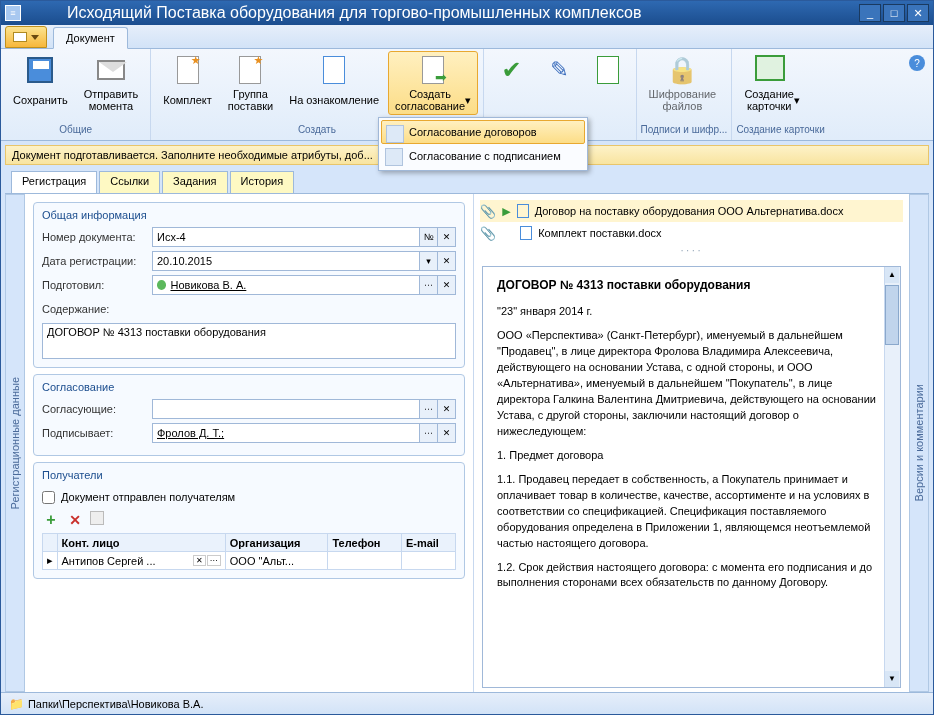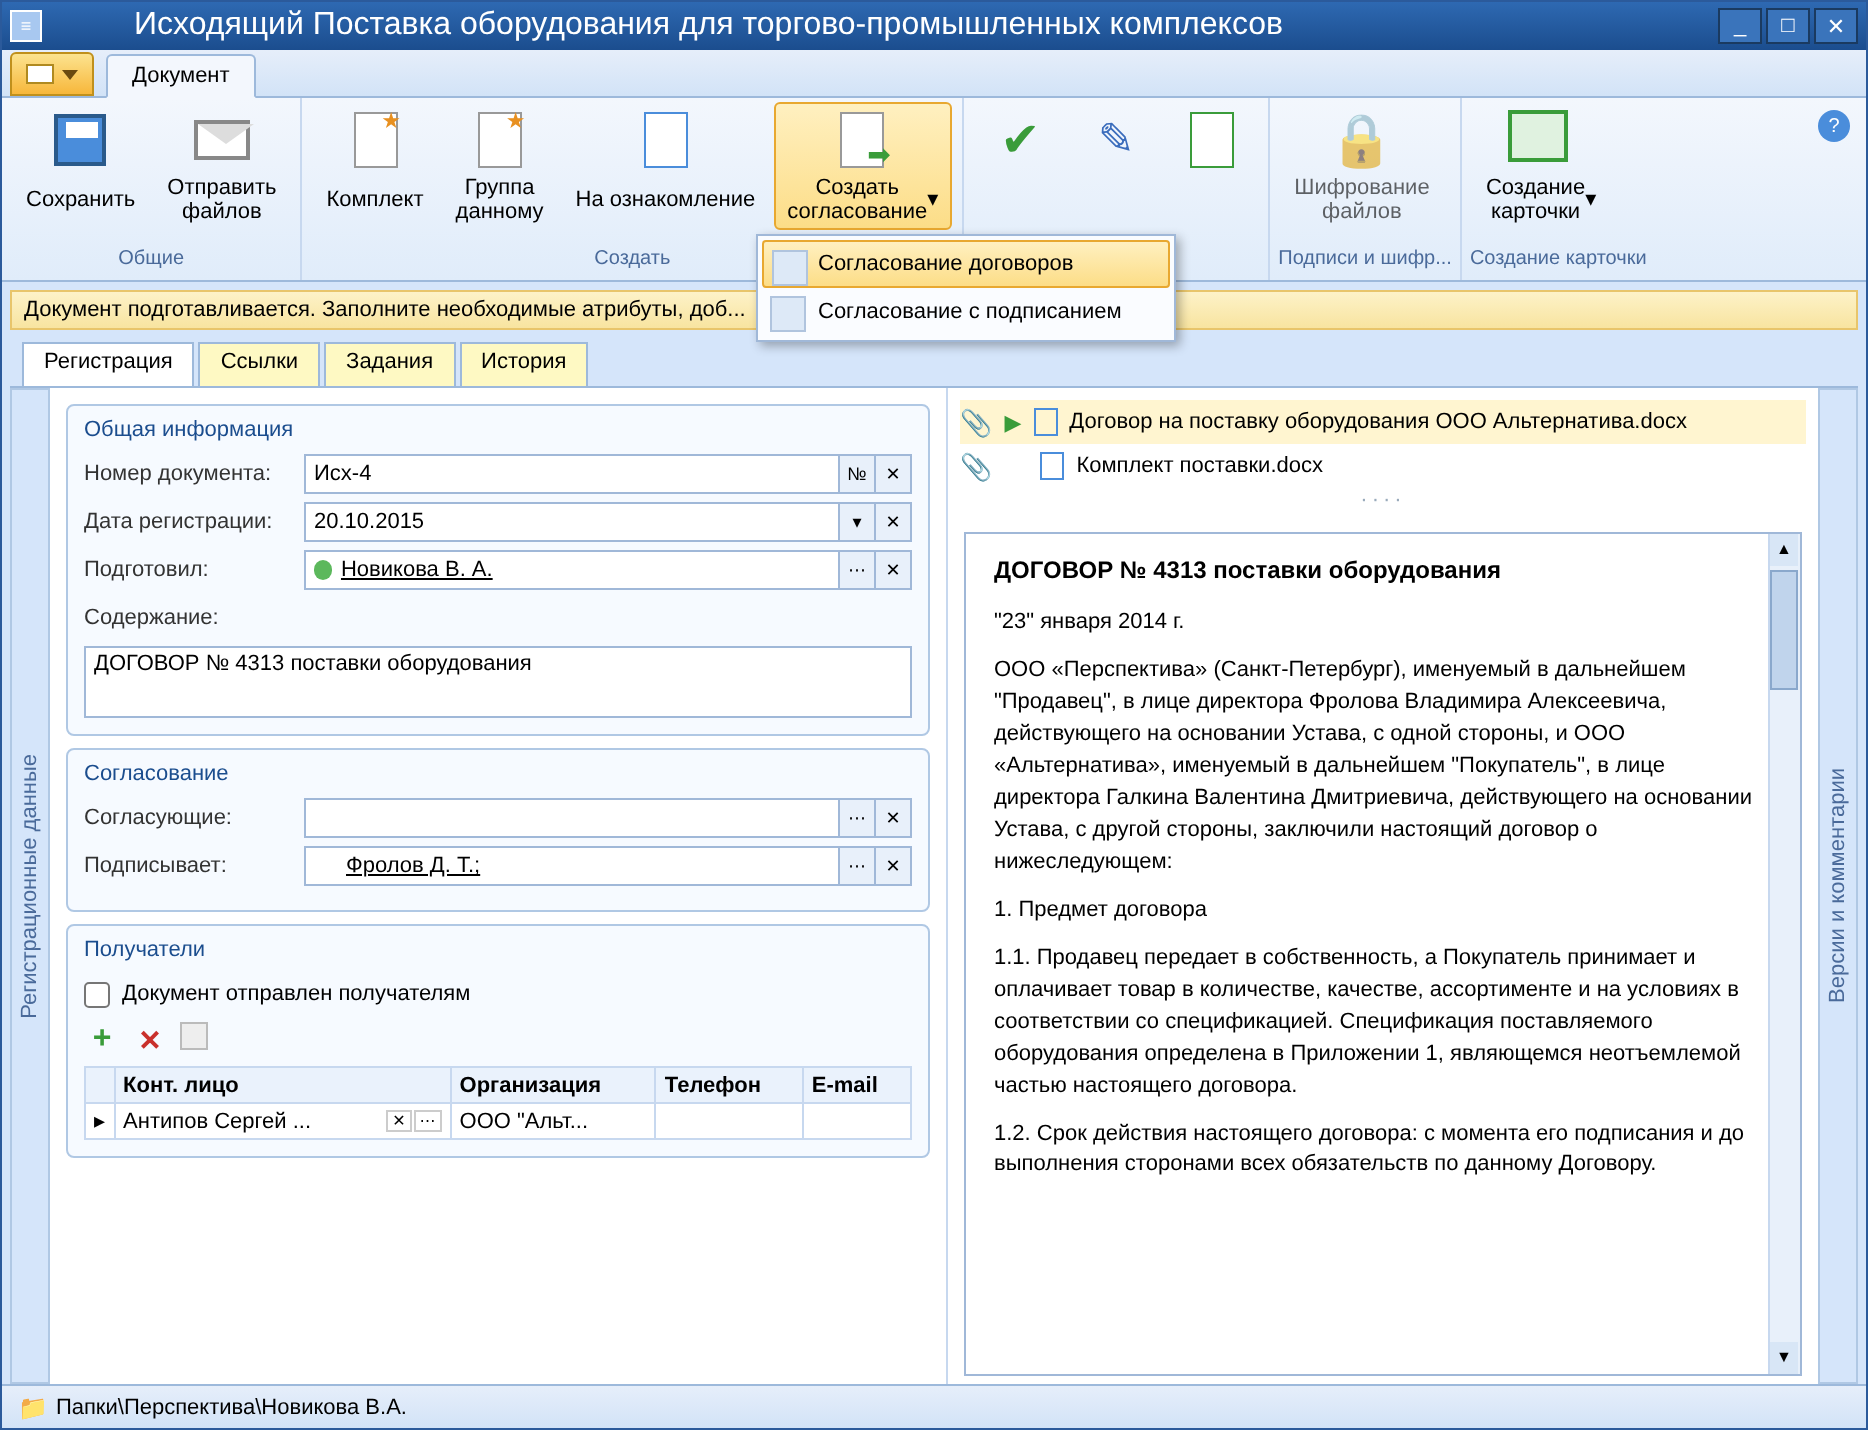--- a/index.html
+++ b/index.html
@@ -120,21 +120,21 @@
           <div class="ricon">
               <div class="isave"></div>
             </div>
           <div class="rtext">Сохранить</div>
         </div>
         <div class="rbtn">
           <div class="ricon">
               <div class="imail"></div>
             </div>
           <div class="rtext" style="white-space:pre-line">Отправить
-файлов</div>
+момента</div>
         </div>
       </div>
       <div class="rlabel">Общие</div>
     </div>
 
     <div class="rgroup">
       <div class="rbtns">
         <div class="rbtn">
           <div class="ricon">
               <div class="ipaper">
@@ -143,21 +143,21 @@
             </div>
           <div class="rtext">Комплект</div>
         </div>
         <div class="rbtn">
           <div class="ricon">
               <div class="ipaper">
                 <span class="istar">★</span>
               </div>
             </div>
           <div class="rtext" style="white-space:pre-line">Группа
-данному</div>
+поставки</div>
         </div>
         <div class="rbtn">
           <div class="ricon">
               <div class="ipaper" style="border-color:#4a8ddb;"></div>
             </div>
           <div class="rtext">На ознакомление</div>
         </div>
         <div class="rbtn active">
           <div class="ricon">
               <div class="ipaper">
@@ -290,21 +290,21 @@
           <div class="flabel">Согласующие:</div>
           <div class="finput">
               <input value="" style="">
             </div>
           <div class="fbtn">⋯</div>
           <div class="fbtn">✕</div>
         </div>
         <div class="frow">
           <div class="flabel">Подписывает:</div>
           <div class="finput">
-              <input style="text-decoration: underline; margin-left: 16px;" value="Фролов Д. Т.;">
+              <input style="text-decoration: underline;" value="Фролов Д. Т.;">
             </div>
           <div class="fbtn">⋯</div>
           <div class="fbtn">✕</div>
         </div>
       </div>
 
       <div class="group">
         <div class="group-title">Получатели</div>
         <div class="frow">
           <input type="checkbox" style="margin-right: 6px;">

